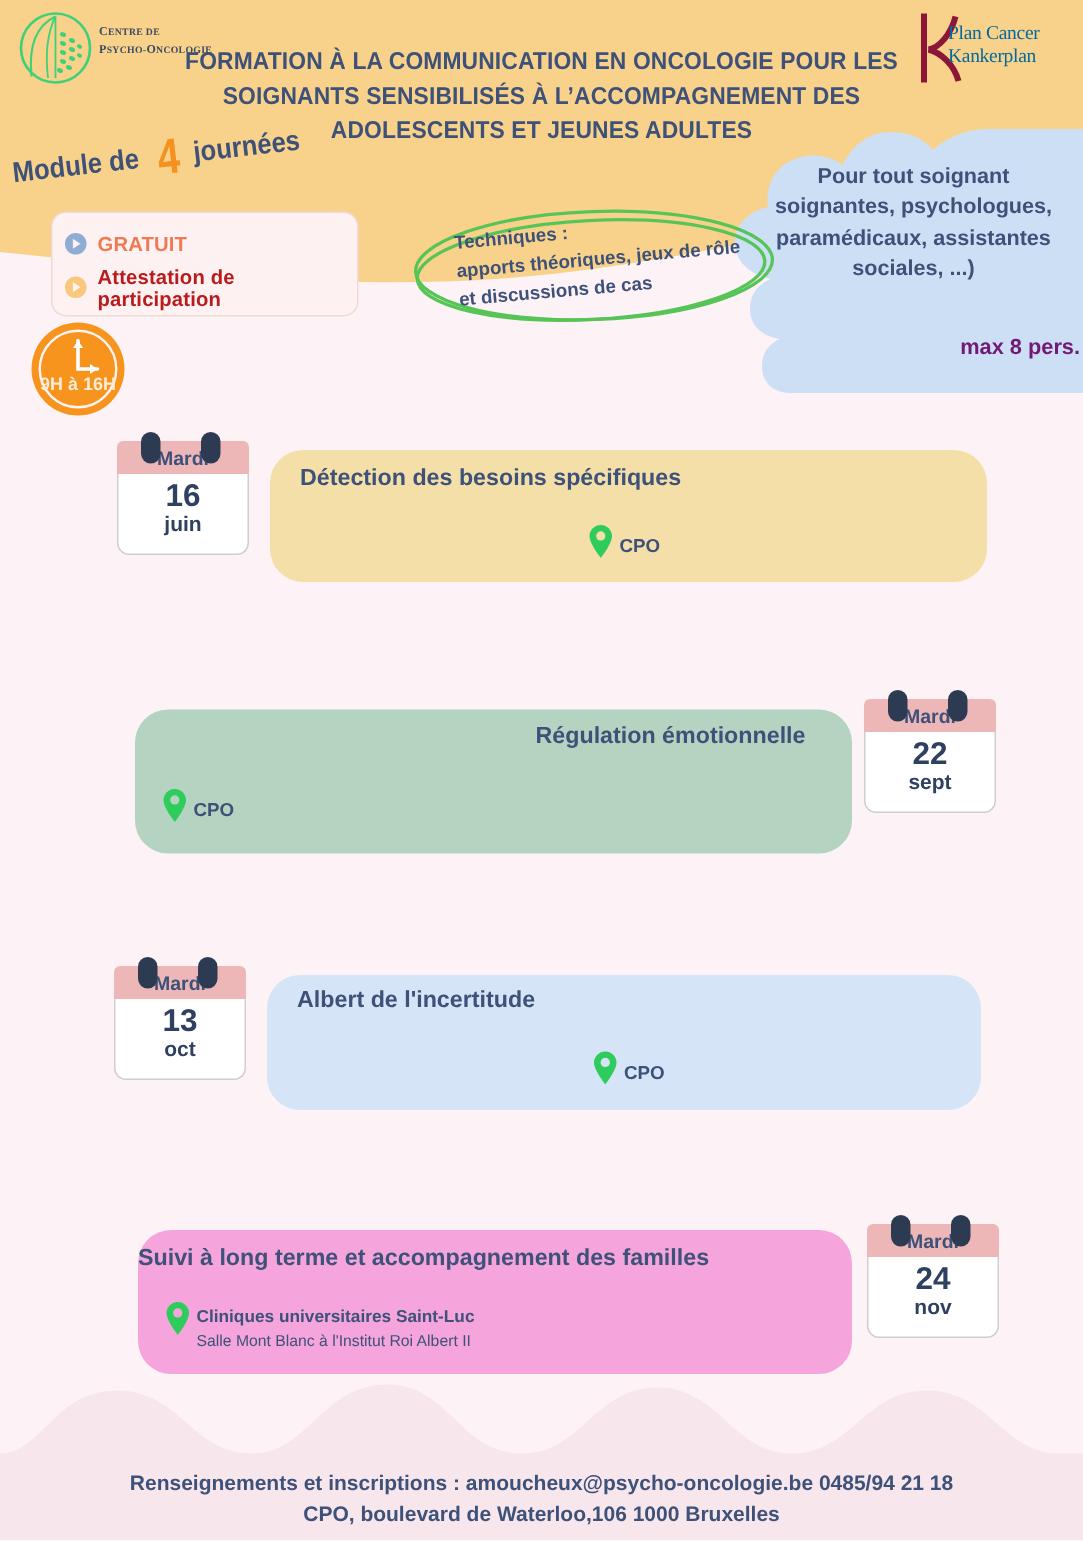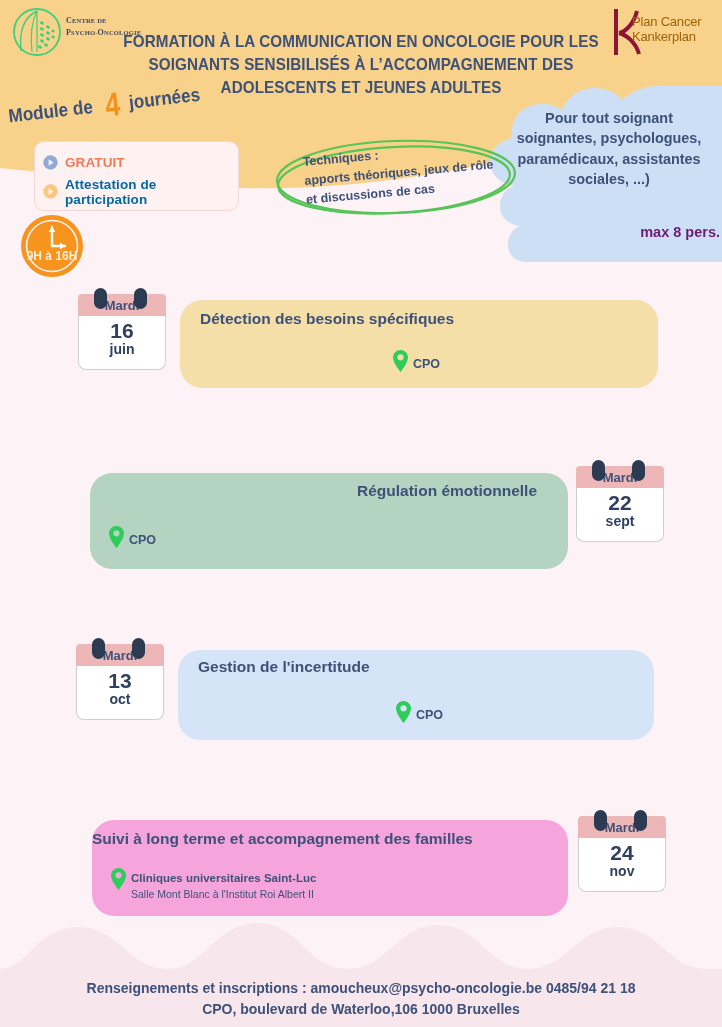--- a/index.html
+++ b/index.html
@@ -49,22 +49,22 @@
   .plan-cancer {
     position: absolute; right: 10px; top: 8px;
     width: 100px; height: 48px; z-index: 6;
   }
   .plan-cancer .pc-k {
     position: absolute; left: 0; top: 0;
     width: 30px; height: 48px;
   }
   .plan-cancer .pc-txt {
     position: absolute; left: 20px; top: 6px;
-    color: #a16207;
-    font-family: Liberation Sans, sans-serif;
+    color: #0369a1;
+    font-family: Liberation Serif, serif;
     font-size: 13px;
     line-height: 1.18;
     letter-spacing: -.2px;
   }
 
   
   .main-title {
     position: absolute; left: 96px; top: 30px; width: 530px;
     z-index: 5;
     text-align: center;
@@ -120,21 +120,21 @@
     gap: 7px;
   }
   .opt-ico { width: 15px; height: 15px; flex: 0 0 15px; }
   .opt-label {
     font-family: "Liberation Sans Narrow", "Liberation Sans", sans-serif;
     font-weight: bold;
     font-size: 13.5px;
     letter-spacing: .1px;
   }
   .opt-label.free { color: #f07a54; }
-  .opt-label.att  { color: #0369a1; }
+  .opt-label.att  { color: #b91c1c; }
 
   
   .clock {
     position: absolute; left: 14px; top: 213px;
     width: 76px; height: 66px; z-index: 8;
   }
 
   
   .tech {
     position: absolute; left: 272px; top: 133px;
@@ -438,21 +438,21 @@
       </div>
       <div class="cal-body">
         <div class="cal-day">22</div>
         <div class="cal-month">sept</div>
       </div>
     </div>
   </div>
 
   <div class="session" style="left:0; top:640px; width:722px; height:112px;">
     <div class="card" style="left:178px; top:10px; width:476px; height:90px; background:#d6e4f7;"></div>
-    <div class="card-title" style="left:198px; top:18px;">Gestion de l'incertitude</div>
+    <div class="card-title" style="left:198px; top:18px;">Albert de l'incertitude</div>
     <div class="loc" style="left:395px; top:63px;">
       <svg class="pin" viewBox="0 0 17 24" aria-hidden="true">
         <path d="M8.5 1 C4.4 1 1 4.3 1 8.4 C1 13.6 8.5 23 8.5 23 C8.5 23 16 13.6 16 8.4 C16 4.3 12.6 1 8.5 1 Z" fill="#2ecc5b"></path>
         <circle cx="8.5" cy="8.3" r="3.1" fill="#d6e4f7"></circle>
       </svg>
       <div class="loc-lines single">CPO</div>
     </div>
     <div class="cal" style="left:76px; top:4px;">
       <div class="cal-ring r1"></div>
       <div class="cal-ring r2"></div>

